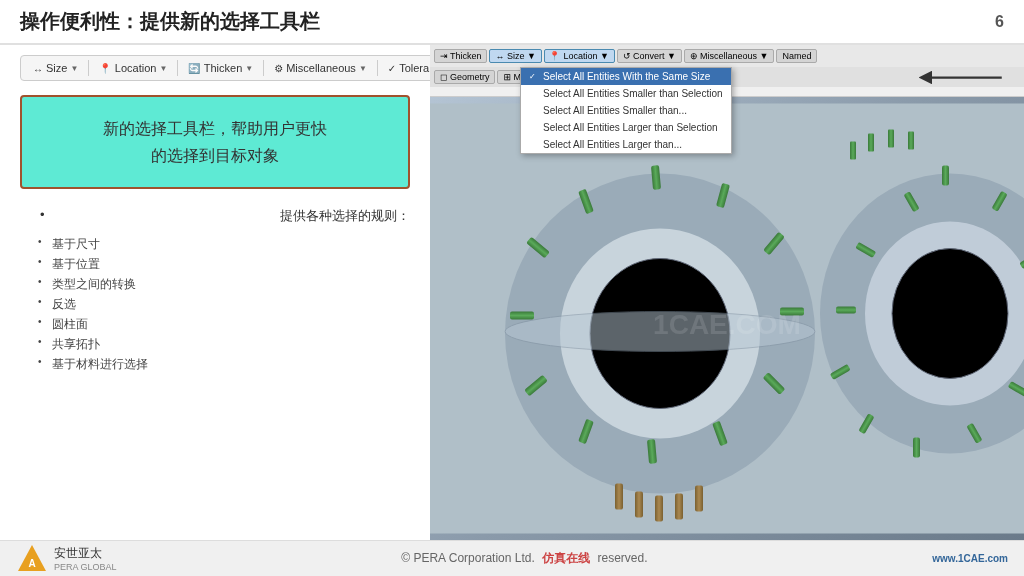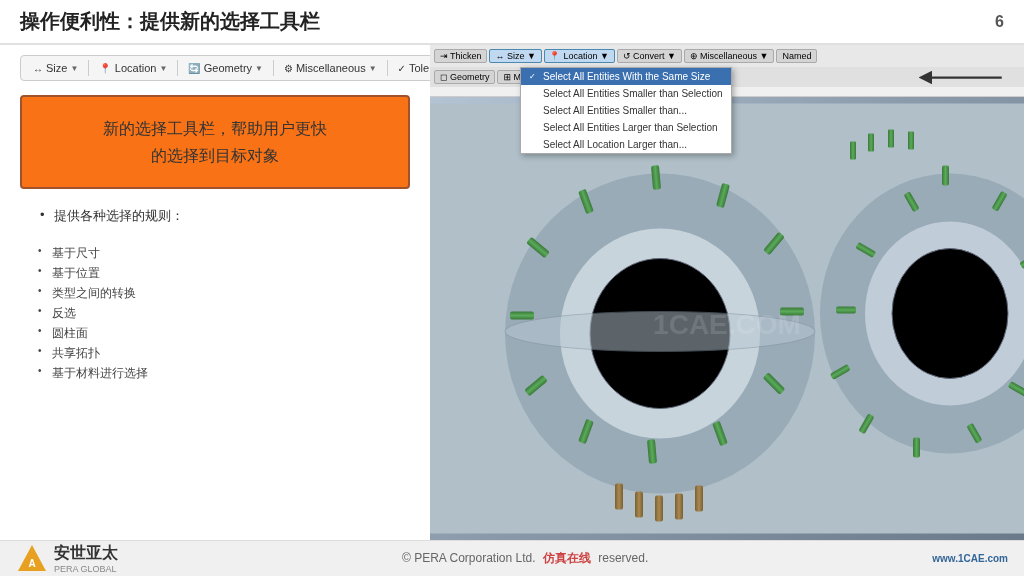--- a/index.html
+++ b/index.html
@@ -97,21 +97,21 @@
       color: #666;
     }
 
     
     .highlight-box {
       border: 2px solid #a0522d;
       border-radius: 4px;
       padding: 18px 16px;
       text-align: center;
       margin: 6px 0;
-      background: #f97316;
+      background: #5eead4;
     }
 
     .highlight-text {
       font-size: 16px;
       color: #333;
       line-height: 1.7;
     }
 
     
     .bullet-section {
@@ -125,23 +125,24 @@
     }
 
     .bullet-list {
       list-style: none;
       padding-left: 16px;
     }
 
     .bullet-list li {
       font-size: 13px;
       color: #333;
-      margin-bottom: 20px;
+      margin-bottom: 11px;
       position: relative;
       padding-left: 14px;
+      text-align: right;
     }
 
     .bullet-list li::before {
       content: '•';
       position: absolute;
       left: 0;
       color: #333;
     }
 
     .sub-bullet-list {
@@ -330,21 +331,21 @@
         </div>
         <div class="toolbar-separator"></div>
         <div class="toolbar-item">
           <span class="toolbar-icon">📍</span>
           <span>Location</span>
           <span class="dropdown-arrow">▼</span>
         </div>
         <div class="toolbar-separator"></div>
         <div class="toolbar-item">
           <span class="toolbar-icon">🔄</span>
-          <span>Geometry</span>
+          <span>Thicken</span>
           <span class="dropdown-arrow">▼</span>
         </div>
         <div class="toolbar-separator"></div>
         <div class="toolbar-item">
           <span class="toolbar-icon">⚙</span>
           <span>Miscellaneous</span>
           <span class="dropdown-arrow">▼</span>
         </div>
         <div class="toolbar-separator"></div>
         <div class="toolbar-item">
@@ -405,21 +406,21 @@
           <div class="dropdown-popup-item">
             <span class="check-mark"></span>
             <span>Select All Entities Smaller than...</span>
           </div>
           <div class="dropdown-popup-item">
             <span class="check-mark"></span>
             <span>Select All Entities Larger than Selection</span>
           </div>
           <div class="dropdown-popup-item">
             <span class="check-mark"></span>
-            <span>Select All Location Larger than...</span>
+            <span>Select All Entities Larger than...</span>
           </div>
         </div>
 
         <svg class="arrow-annotation" viewBox="0 0 80 20" style="position:absolute;top:20px;right:20px;width:90px;height:25px;z-index:11;">
           <defs>
             <marker id="arrowhead" markerWidth="6" markerHeight="6" refX="3" refY="3" orient="auto">
               <polygon points="0 0, 6 3, 0 6" fill="#333"></polygon>
             </marker>
           </defs>
           <line x1="78" y1="10" x2="10" y2="10" stroke="#333" stroke-width="2" marker-end="url(#arrowhead)"></line>
@@ -514,21 +515,21 @@
   </div>
 
   <div class="slide-footer">
     <div class="footer-logo">
       <div style="display:flex;align-items:center;gap:6px;">
         <svg width="32" height="32" viewBox="0 0 32 32">
           <polygon points="16,2 30,28 2,28" fill="#e8a020"></polygon>
           <text x="16" y="24" text-anchor="middle" font-size="10" fill="white" font-weight="bold">A</text>
         </svg>
         <div>
-          <div style="font-size:16px;font-weight:bold;color:#333;">安世亚太</div>
+          <div style="font-size:12px;font-weight:normal;color:#333;">安世亚太</div>
           <div style="font-size:9px;color:#888;">PERA GLOBAL</div>
         </div>
       </div>
     </div>
     <div class="footer-center">
       <span>© PERA Corporation Ltd.</span>
       <span style="color:#cc4444;font-weight:bold;margin-left:4px;">仿真在线</span>
       <span style="margin-left:4px;">reserved.</span>
     </div>
     <div class="footer-right">www.1CAE.com</div>

